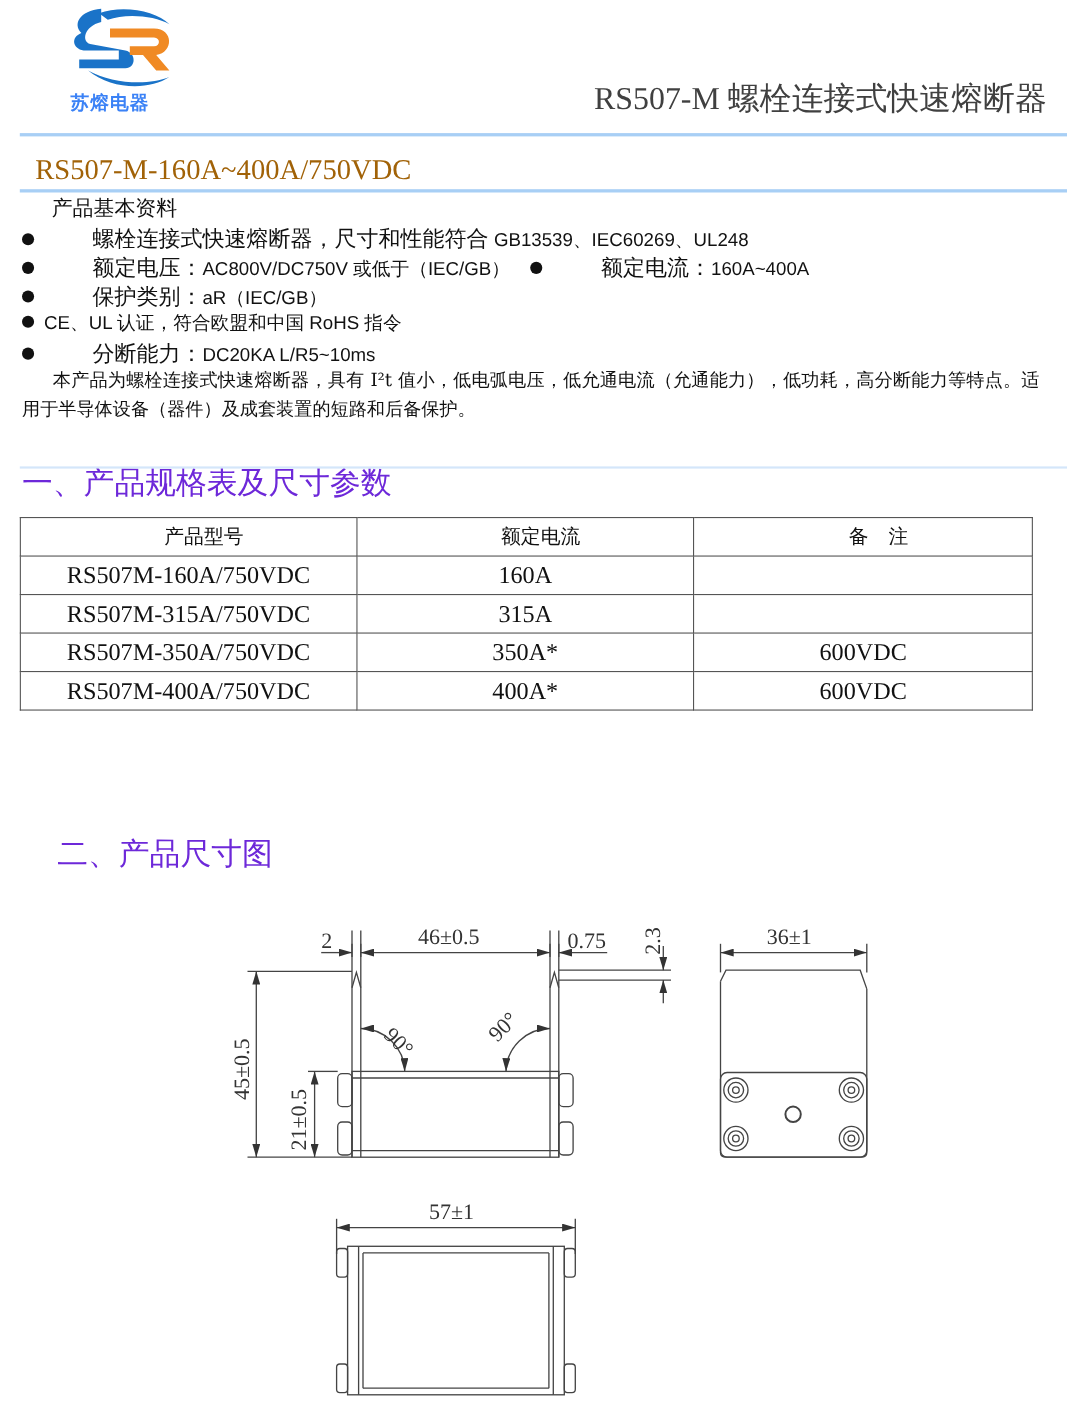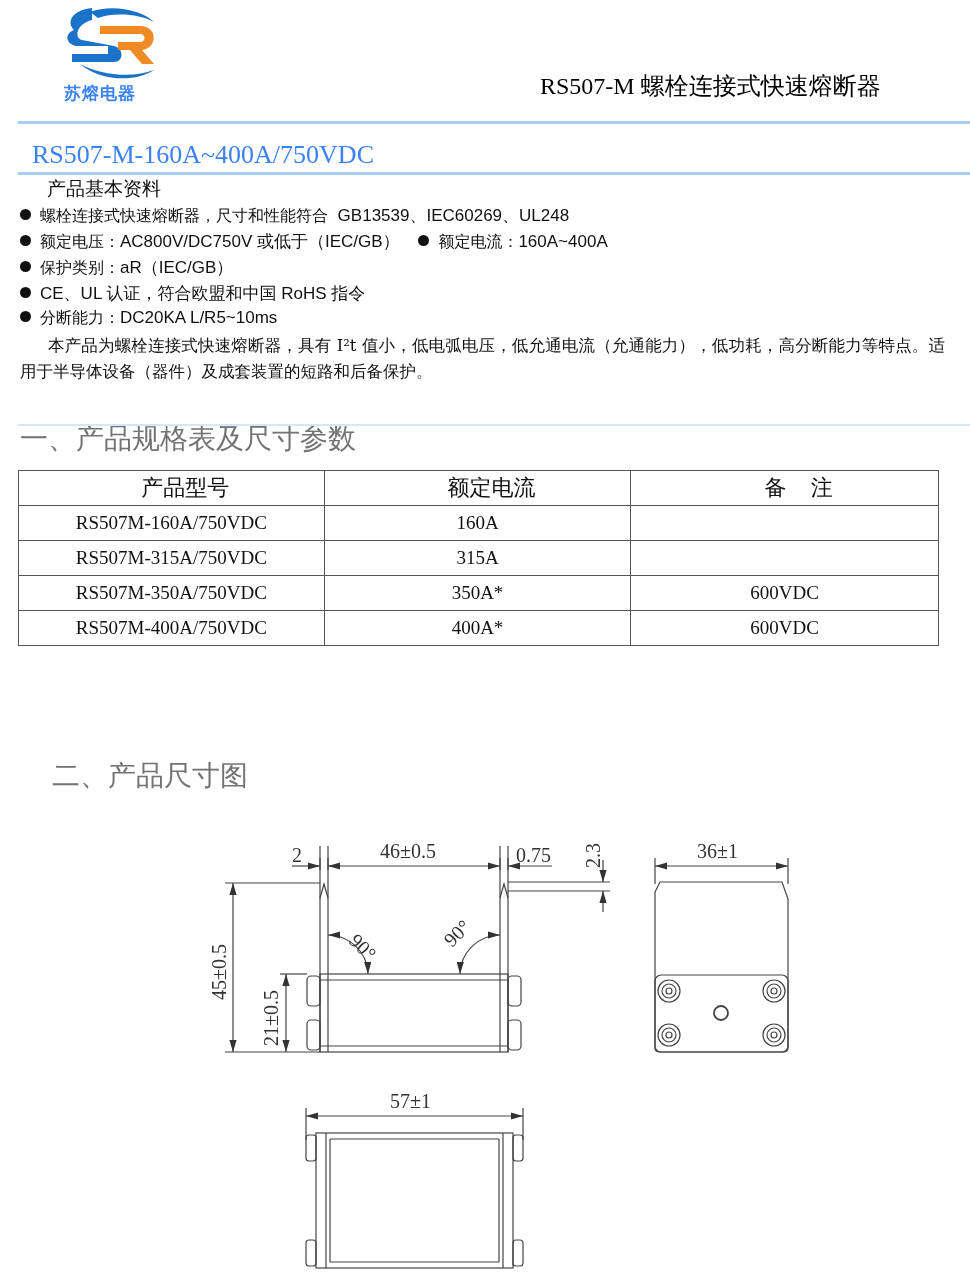--- a/index.html
+++ b/index.html
@@ -2,35 +2,35 @@
 <html><head>
 <meta charset="utf-8">
 <style>
   html, body { margin:0; padding:0; background:#ffffff; }
   body { width:970px; height:1280px; position:relative; overflow:hidden;
          font-family:"Liberation Serif", "DejaVu Serif", serif; color:#111; }
   .abs { position:absolute; }
   .logo { left:62px; top:4px; width:100px; height:100px; }
   .logo-text { left:64px; top:82px; font-family:"DejaVu Sans", sans-serif; font-weight:bold;
                font-size:17px; color:#3b82f6; letter-spacing:1px; }
-  .doc-title { left:540px; top:70px; font-size:24px; color:#000000; white-space:nowrap; }
+  .doc-title { left:540px; top:70px; font-size:29px; color:#404040; white-space:nowrap; }
   .rule { left:18px; width:952px; height:3px; background:#a8cff5; }
-  .model-title { left:32px; top:140px; font-size:26px; color:#3b82f6; white-space:nowrap; }
+  .model-title { left:32px; top:140px; font-size:26px; color:#a16207; white-space:nowrap; }
   .info-head { left:3px; top:176px; font-size:19px; font-weight:normal; font-family:"DejaVu Serif", serif;margin-left:44px; }
   .bullet-line { left:20px; font-family:"Liberation Sans", sans-serif; font-size:17px; white-space:nowrap; }
-  .bullet-line .cn { font-family:Liberation Mono, monospace; font-size:16px; }
+  .bullet-line .cn { font-family:Liberation Serif, serif; font-size:20px;margin-left:44px; }
   .dot { display:inline-block; width:11px; height:11px; border-radius:50%; background:#111;
          margin-right:9px; vertical-align:1px; }
   .para { left:20px; top:333px; width:925px; font-family:"DejaVu Serif", serif; font-size:16.5px;
           line-height:26px; text-indent:28px; text-align:justify; }
-  .section-h { left:20px; font-size:28px; color:#737373; font-family:"DejaVu Serif", serif; white-space:nowrap;text-align:center; }
+  .section-h { left:20px; font-size:28px; color:#6d28d9; font-family:"DejaVu Serif", serif; white-space:nowrap;text-align:center; }
   table.spec { position:absolute; left:18px; top:470px; width:921px; border-collapse:collapse; }
   table.spec td, table.spec th { border:1.5px solid #555; height:34px; padding:0; text-align:center;
-          font-size:19px; font-weight:normal; font-family:"Liberation Serif", serif; }
-  table.spec th { font-family:Liberation Sans, sans-serif; font-size:22px;padding-left:28px; }
+          font-size:22px; font-weight:normal; font-family:"Liberation Serif", serif; }
+  table.spec th { font-family:Liberation Serif, serif; font-size:18px;padding-left:28px; }
   .drawing { left:0; top:820px; width:970px; height:460px; }
   .dim { font-family:"Liberation Serif", serif; font-size:20px; fill:#333; }
 </style>
 </head>
 <body>
 
 <div class="abs logo">
   <svg width="100" height="80" viewBox="0 0 100 80">
     <path d="M30 4 C10 6 4 18 12 26 C2 30 4 40 14 42 L46 42 L46 50 L10 50 L10 58 L52 58 C62 58 62 44 52 42 L20 36 C12 34 14 20 30 16 Z" fill="#1a73c8"></path>
     <path d="M38 22 L78 22 C96 22 96 44 80 46 L92 60 L80 60 L68 46 L56 46 L56 38 L78 38 C84 38 84 30 78 30 L38 30 Z" fill="#f08a24"></path>

